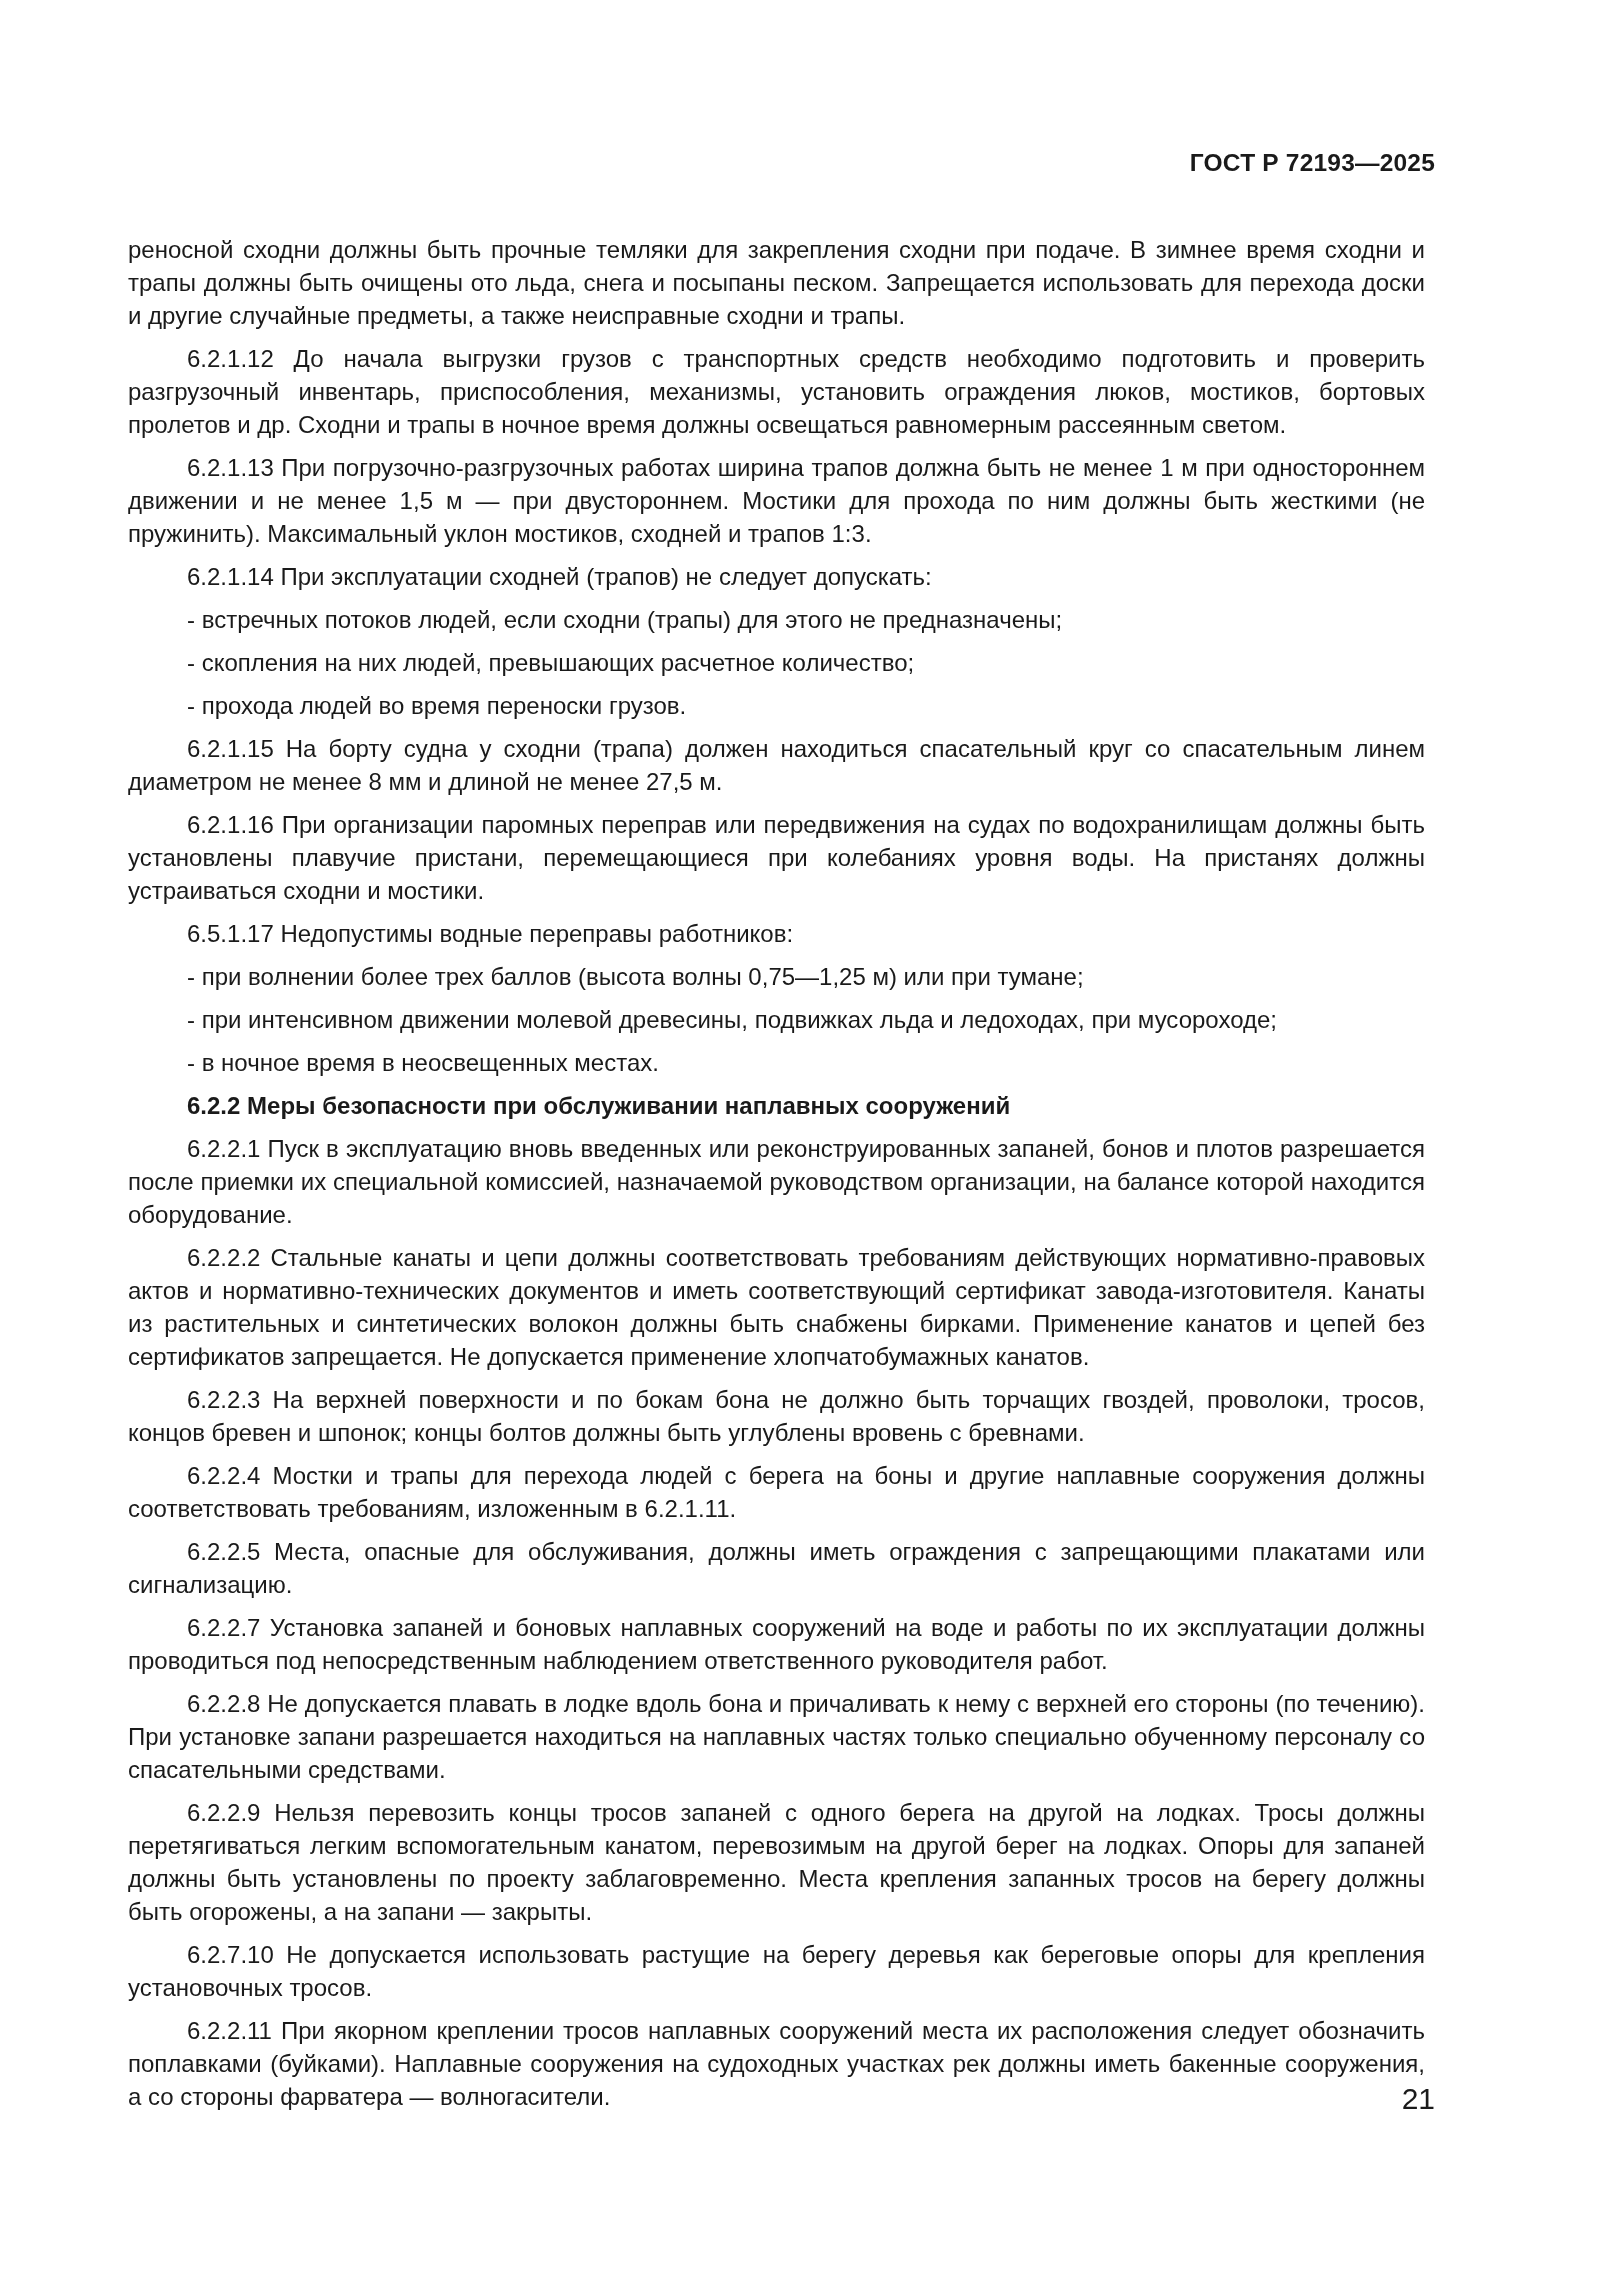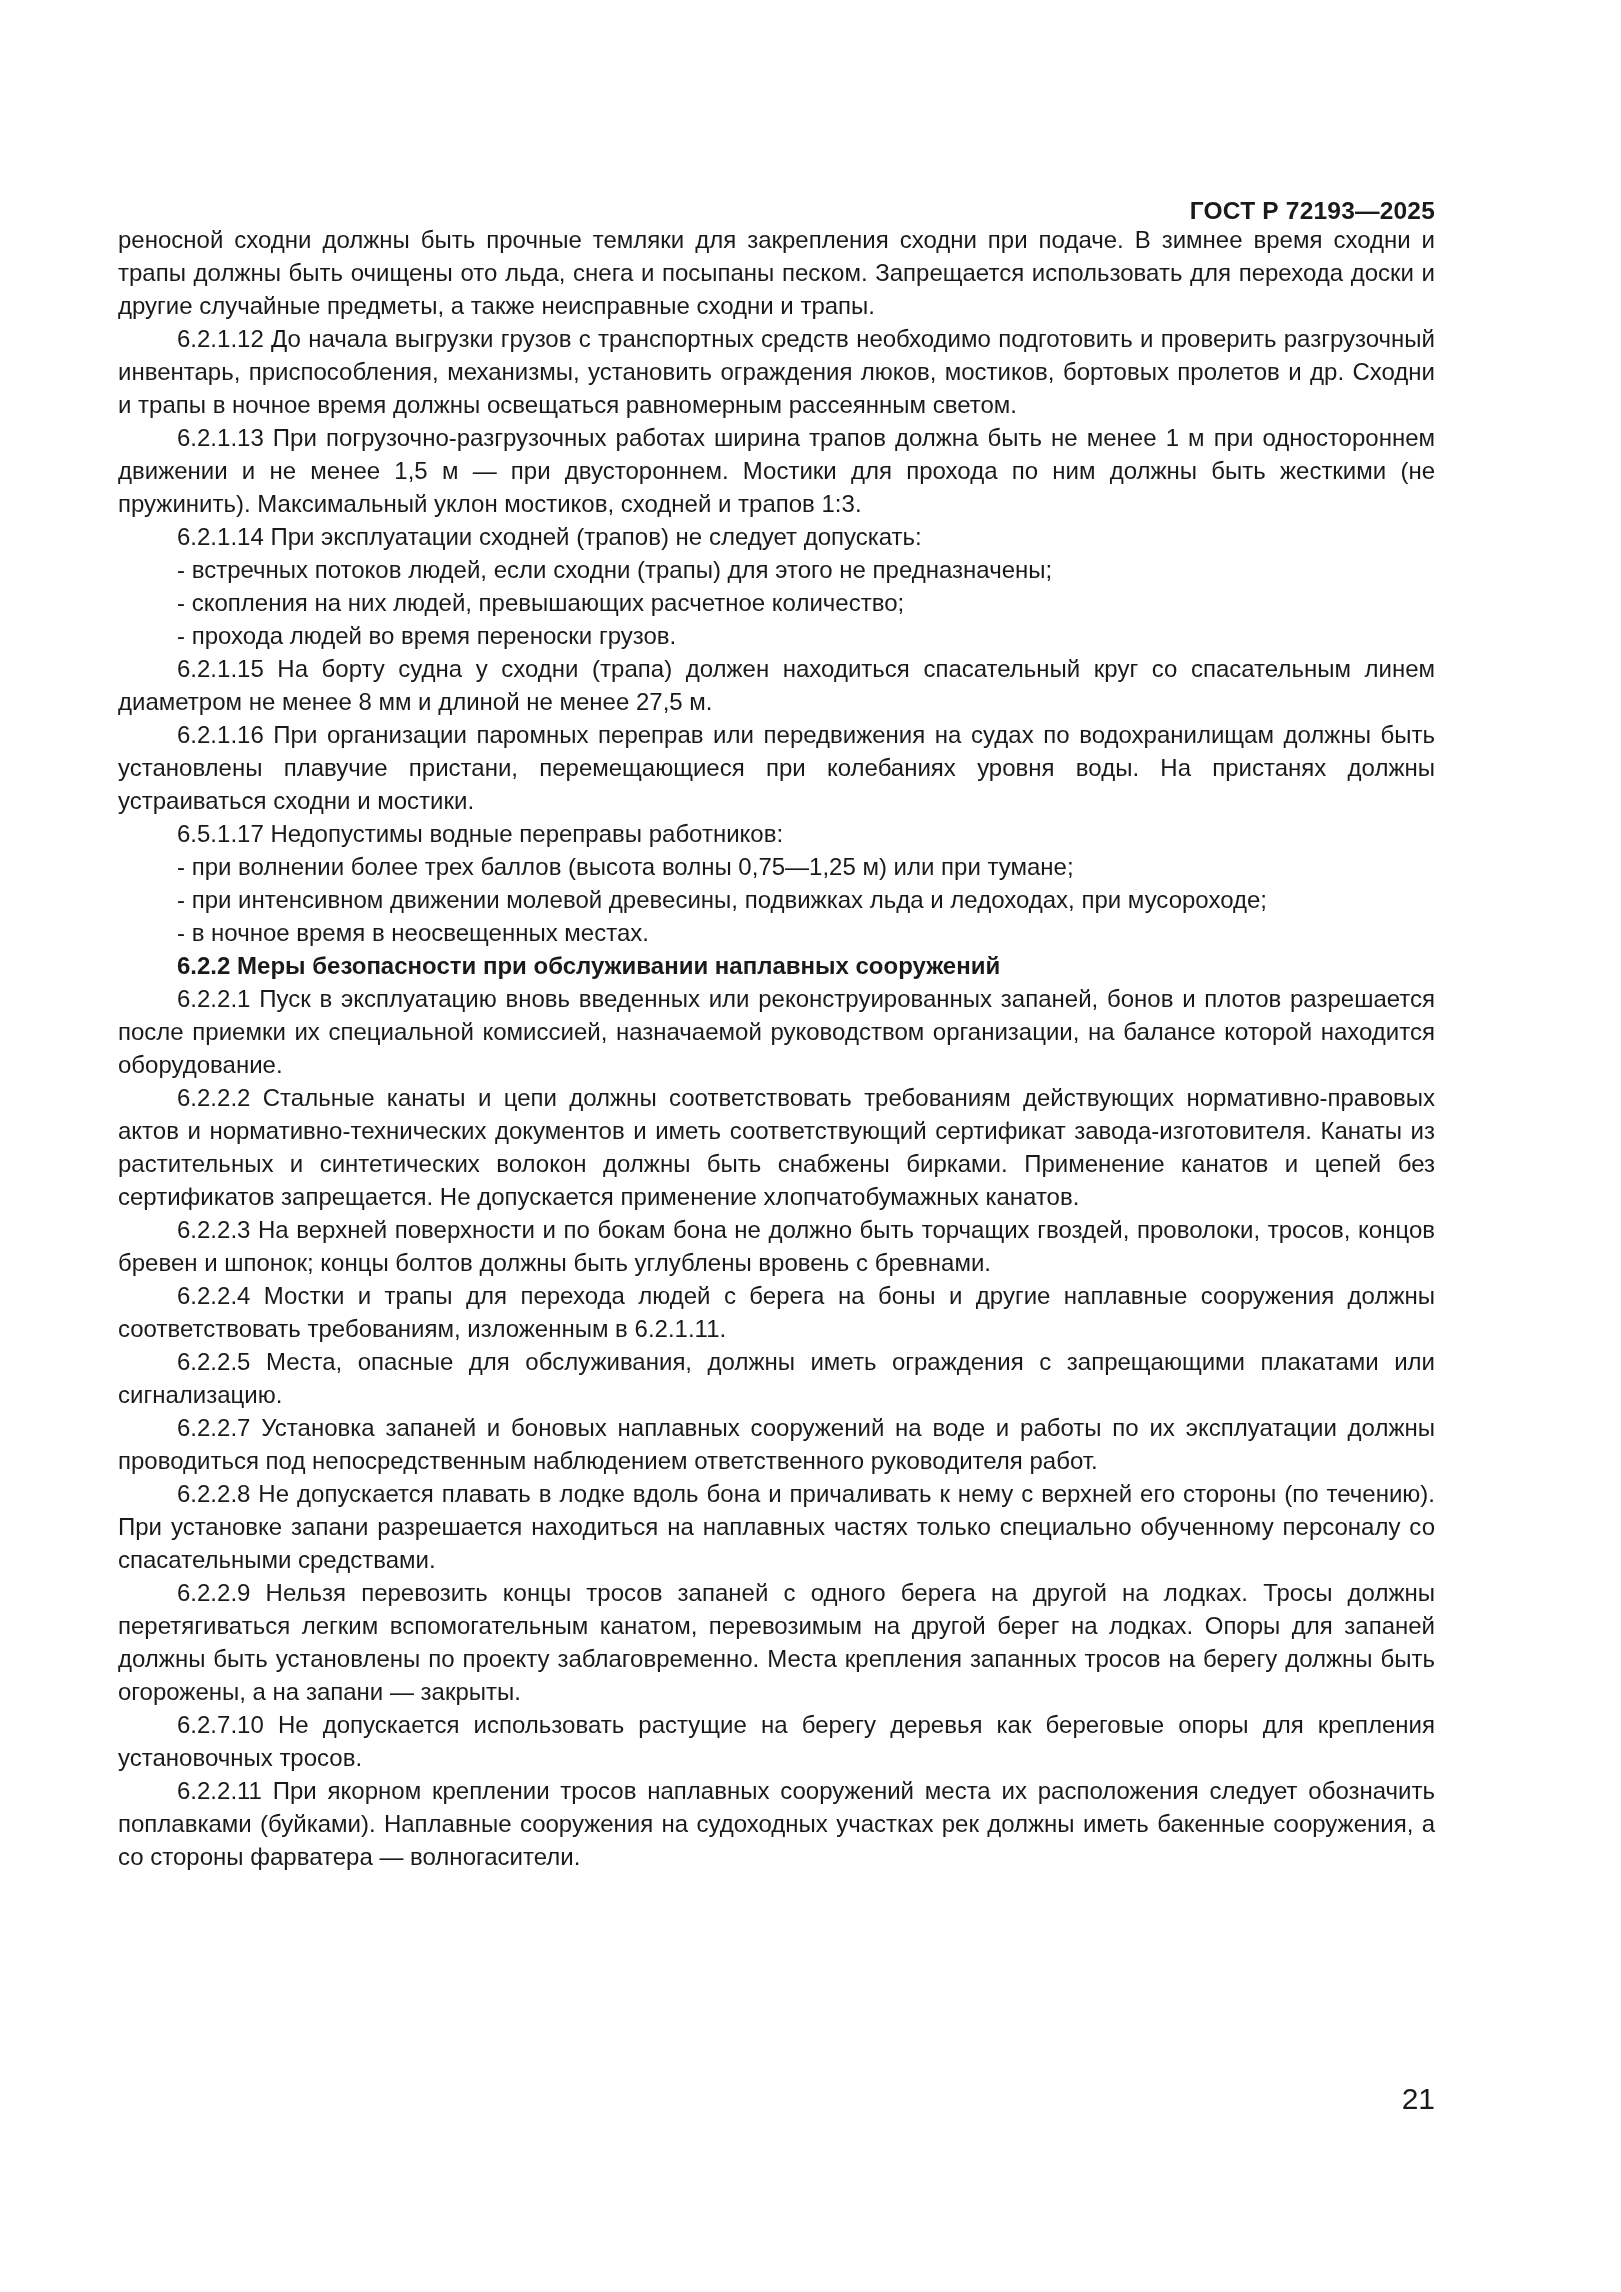--- a/index.html
+++ b/index.html
@@ -22,34 +22,33 @@
       width: 1621px;
       height: 2293px;
     }
     .doc-header {
       position: absolute;
       top: 149px;
       right: 186px;
       font-weight: bold;
       font-size: 24.5px;
       letter-spacing: 0.2px;
-      margin-top: 48px;
     }
     .body-text {
       position: absolute;
       left: 118px;
       top: 223px;
       width: 1317px;
       font-size: 24px;
       line-height: 33px;
       text-align: justify;
       hyphens: manual;
     }
     .body-text p {
-      margin: 0;
+      margin: 10px;
       padding: 0;
     }
     .body-text p.indent {
       text-indent: 59px;
     }
     .body-text p.bold {
       font-weight: bold;
     }
     .page-number {
       position: absolute;

